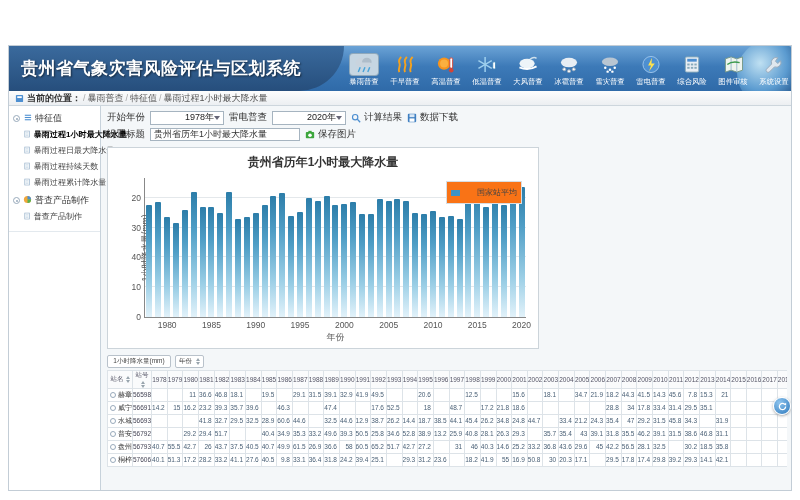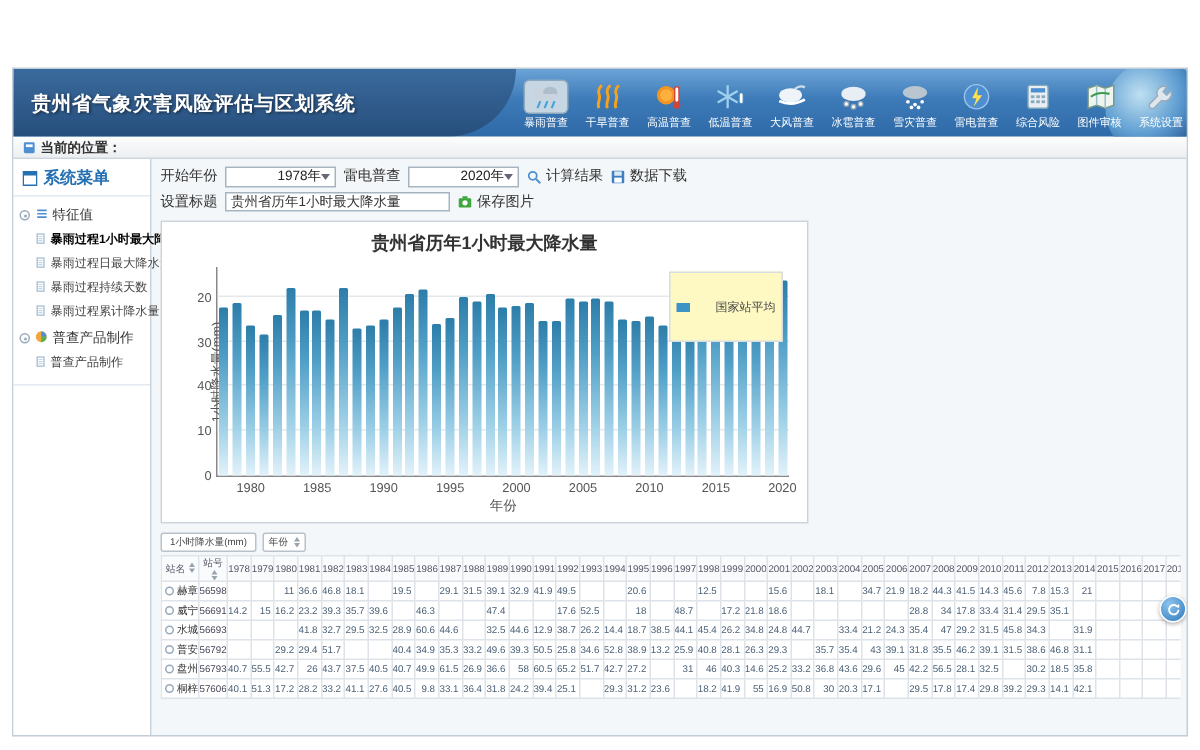--- a/index.html
+++ b/index.html
@@ -12,21 +12,21 @@
          border:1px solid #c3cdd6; background:#f4f7f9; }
 
   
   .hdr { position:relative; height:45px; overflow:hidden;
          background:linear-gradient(180deg,#6ba3d6 0%,#3d7ab8 45%,#2f6aa8 100%); display:flex; }
   .globe { position:absolute; right:-12px; top:-6px; width:66px; height:66px; border-radius:50%;
            background:radial-gradient(circle at 35% 35%,#bfe0f2,#5b9bd0 45%,#1c4b82 80%); }
   .title-banner { position:relative; width:335px; height:45px; flex:0 0 auto;
                   background:linear-gradient(180deg,#3a6a9d,#264e7c);
                   border-radius:0 0 52px 0; display:flex; align-items:center; padding-left:12px; }
-  .app-title { color:#fff; font-size:13px; font-weight:bold; letter-spacing:.5px;
+  .app-title { color:#fff; font-size:17px; font-weight:bold; letter-spacing:.5px;
                text-shadow:1px 1px 2px rgba(0,0,0,.55); white-space:nowrap; }
   .hdr-nav { position:relative; flex:1; display:flex; align-items:center; gap:1px; padding-top:3px; }
   .nav-item { width:40px; display:flex; flex-direction:column; align-items:center; cursor:pointer; }
   .nav-icon { width:28px; height:21px; display:flex; align-items:center; justify-content:center; }
   .nav-icon svg { width:26px; height:19px; }
   .nav-item.active .nav-icon { background:#c6d6e2; border-radius:3px; box-shadow:0 0 0 1px #8fa9bc; }
   .nav-label { font-size:8px; color:#fff; margin-top:1px; white-space:nowrap; transform:scale(.92); }
 
   
   .crumb { height:15px; display:flex; align-items:center; padding:0 6px;
@@ -83,21 +83,21 @@
   .bars { position:absolute; left:0; right:0; top:0; bottom:0; display:flex;
           align-items:flex-end; justify-content:space-around; }
   .bar { width:6px; border-radius:1px 1px 0 0;
          background:linear-gradient(180deg,#2c7da9 0%,#4f9ec6 30%,#9ccfe6 70%,#e2f2fa 100%); }
   .xtick { position:absolute; top:calc(100% + 3px); font-size:8.5px; color:#555; transform:translateX(-50%); }
   .xlabel-el { position:absolute; top:calc(100% + 14px); left:50%; transform:translateX(-50%);
                font-size:9px; color:#555; }
   .ylabel-el { position:absolute; left:-33px; top:50%; transform:translateY(-50%) rotate(-90deg);
                font-size:8.5px; color:#555; white-space:nowrap; }
   .legend { position:absolute; top:3px; right:4px; display:flex; align-items:center; gap:17px;
-            border:1px solid #d7dde2; background:#fef9c3; padding:17px 4px; font-size:8px; color:#444; }
+            border:1px solid #d7dde2; background:#f97316; padding:5px 4px; font-size:8px; color:#444; }
   .legend-swatch { width:9px; height:6px; background:#3d93c5; }
 
   
   .table-outer { position:relative; margin:6px 0 0 6px; width:680px; }
   .filter-row { display:flex; gap:4px; margin-bottom:2px; }
   .measure-box { width:64px; height:13px; border:1px solid #b9c2cb; background:#fff; border-radius:2px;
                  font-size:6.5px; color:#444; display:flex; align-items:center; justify-content:center; cursor:pointer; }
   .yearhdr-box { height:13px; border:1px solid #b9c2cb; background:#fff; border-radius:2px;
                  font-size:6.5px; color:#444; display:flex; align-items:center; gap:2px;
                  padding:0 3px; cursor:pointer; }
@@ -267,32 +267,26 @@
   </div>
 
   <div class="crumb">
     <span class="bc-label">
       <svg width="9" height="9" viewBox="0 0 10 10">
           <rect x="1" y="1" width="8" height="8" rx="1" fill="#4d8fd1"></rect>
           <rect x="2.5" y="2.5" width="5" height="2" fill="#fff"></rect>
         </svg>
       <span>当前的位置：</span>
     </span>
+    <span id="bc-parts"><span class="bc-sep">/</span><span class="bc-part">暴雨普查</span><span class="bc-sep">/</span><span class="bc-part">特征值</span><span class="bc-sep">/</span><span class="bc-part">暴雨过程1小时最大降水量</span></span>
   </div>
 
   <div class="content">
 
     <div class="sidebar">
-      <div class="sb-title">
-        <svg width="10" height="10" viewBox="0 0 10 10">
-            <rect x="0.5" y="0.5" width="9" height="9" fill="none" stroke="#2470b3"></rect>
-            <rect x="0.5" y="0.5" width="9" height="2.5" fill="#2470b3"></rect>
-          </svg>
-        <span>系统菜单</span>
-      </div>
       <div class="tree" id="sb-tree">
           <div class="tree-group">
             <span class="tgl"></span>
             <span><svg viewBox="0 0 10 10" width="9" height="9">
                 <g stroke="#4d8fd1" stroke-width="1.2">
                   <line x1="2" y1="2.5" x2="9" y2="2.5"></line>
                   <line x1="2" y1="5" x2="9" y2="5"></line>
                   <line x1="2" y1="7.5" x2="9" y2="7.5"></line>
                 </g>
               </svg></span>

